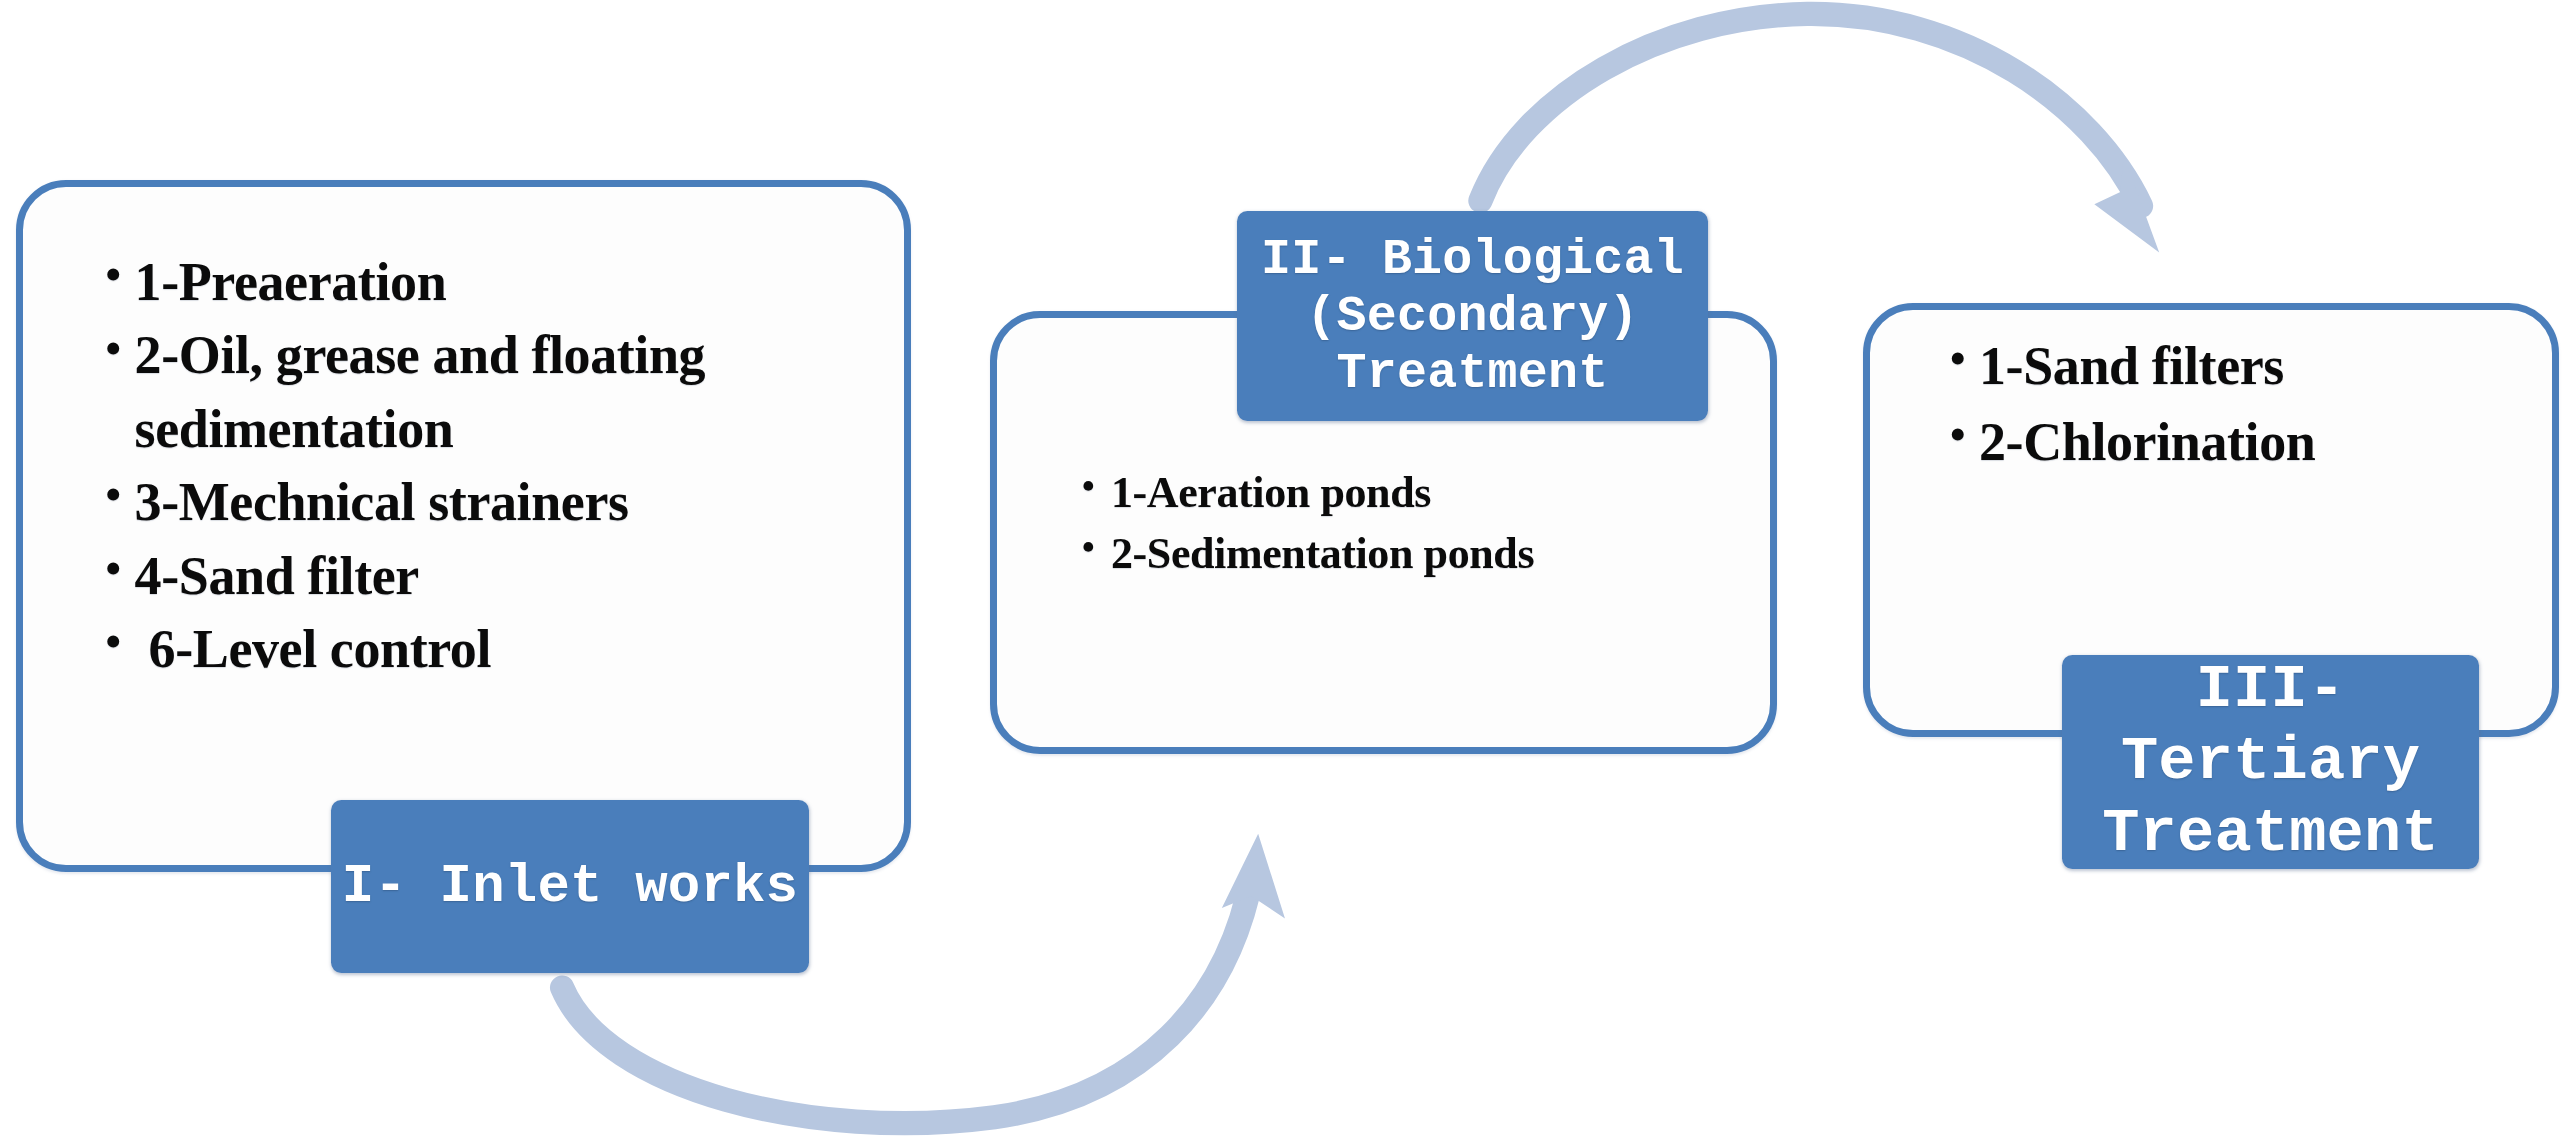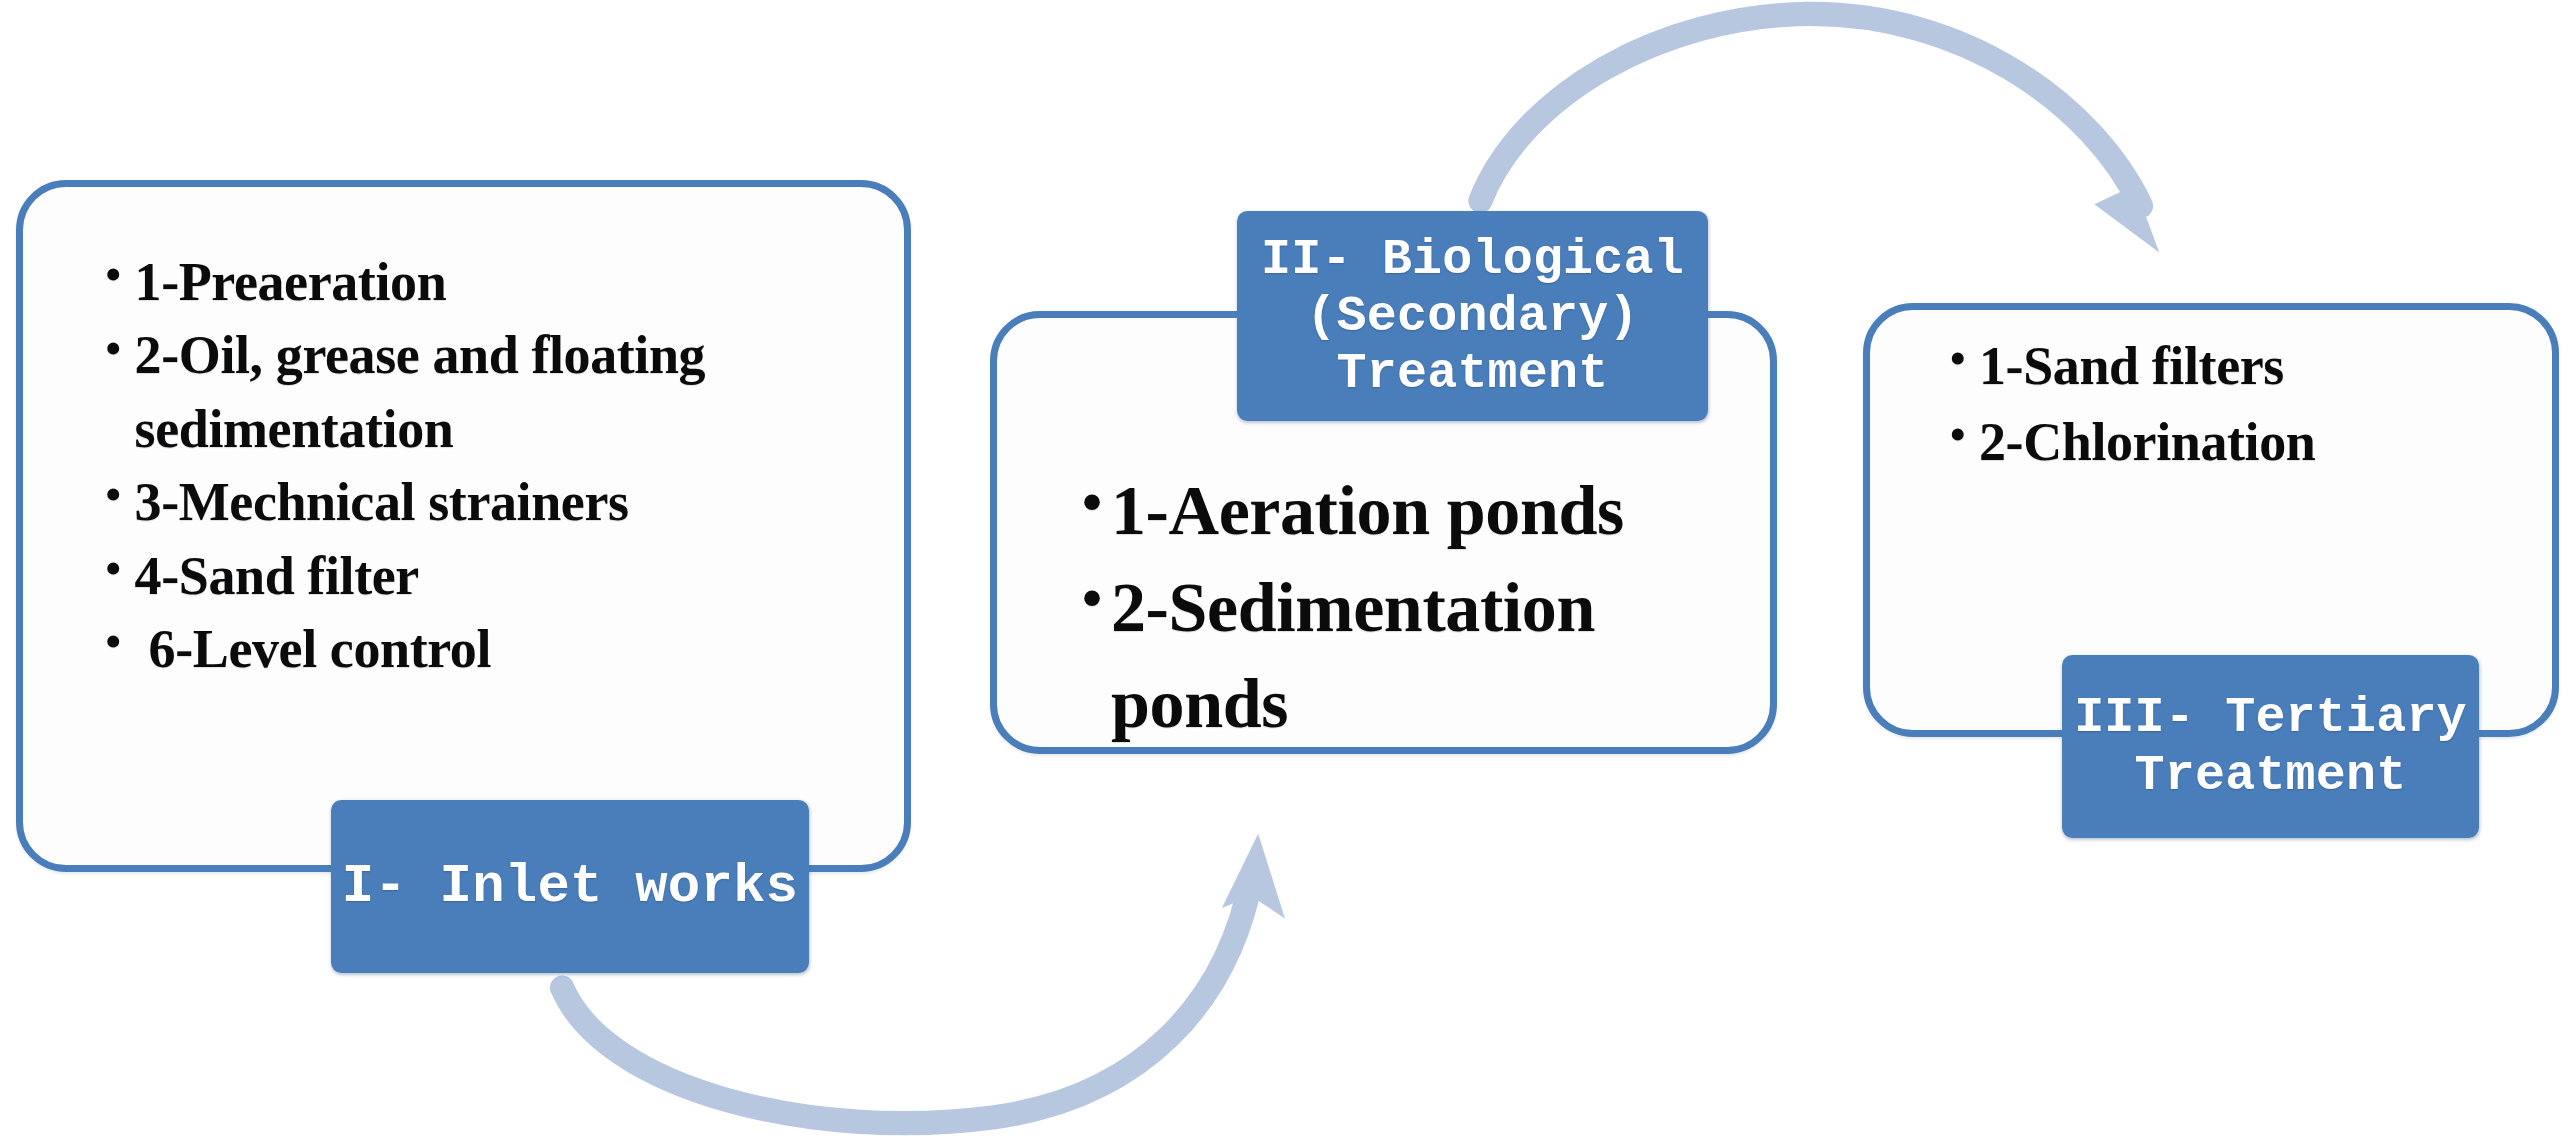--- a/index.html
+++ b/index.html
@@ -92,21 +92,21 @@
 
   
   #box-biological {
     left: 990px;
     top: 311px;
     width: 787px;
     height: 443px;
   }
   #box-biological .bullet-list {
     padding: 145px 0 0 85px;
-    font-size: 70px;
+    font-size: 44px;
     line-height: 1.38;
     font-family: Liberation Serif, serif;
   }
 
   
   #box-tertiary {
     left: 1863px;
     top: 303px;
     width: 696px;
     height: 434px;
@@ -131,22 +131,22 @@
     top: 211px;
     width: 471px;
     height: 210px;
     font-size: 50px;
     line-height: 1.14;
   }
   #label-tertiary {
     left: 2062px;
     top: 655px;
     width: 417px;
-    height: 183px;
-    font-size: 50px;
+    height: 214px;
+    font-size: 62px;
     line-height: 1.16;
   }
 </style>
 </head>
 <body>
 
 <div id="stage">
 
   <svg class="arrow-layer" viewBox="0 0 2979 1317">
 

